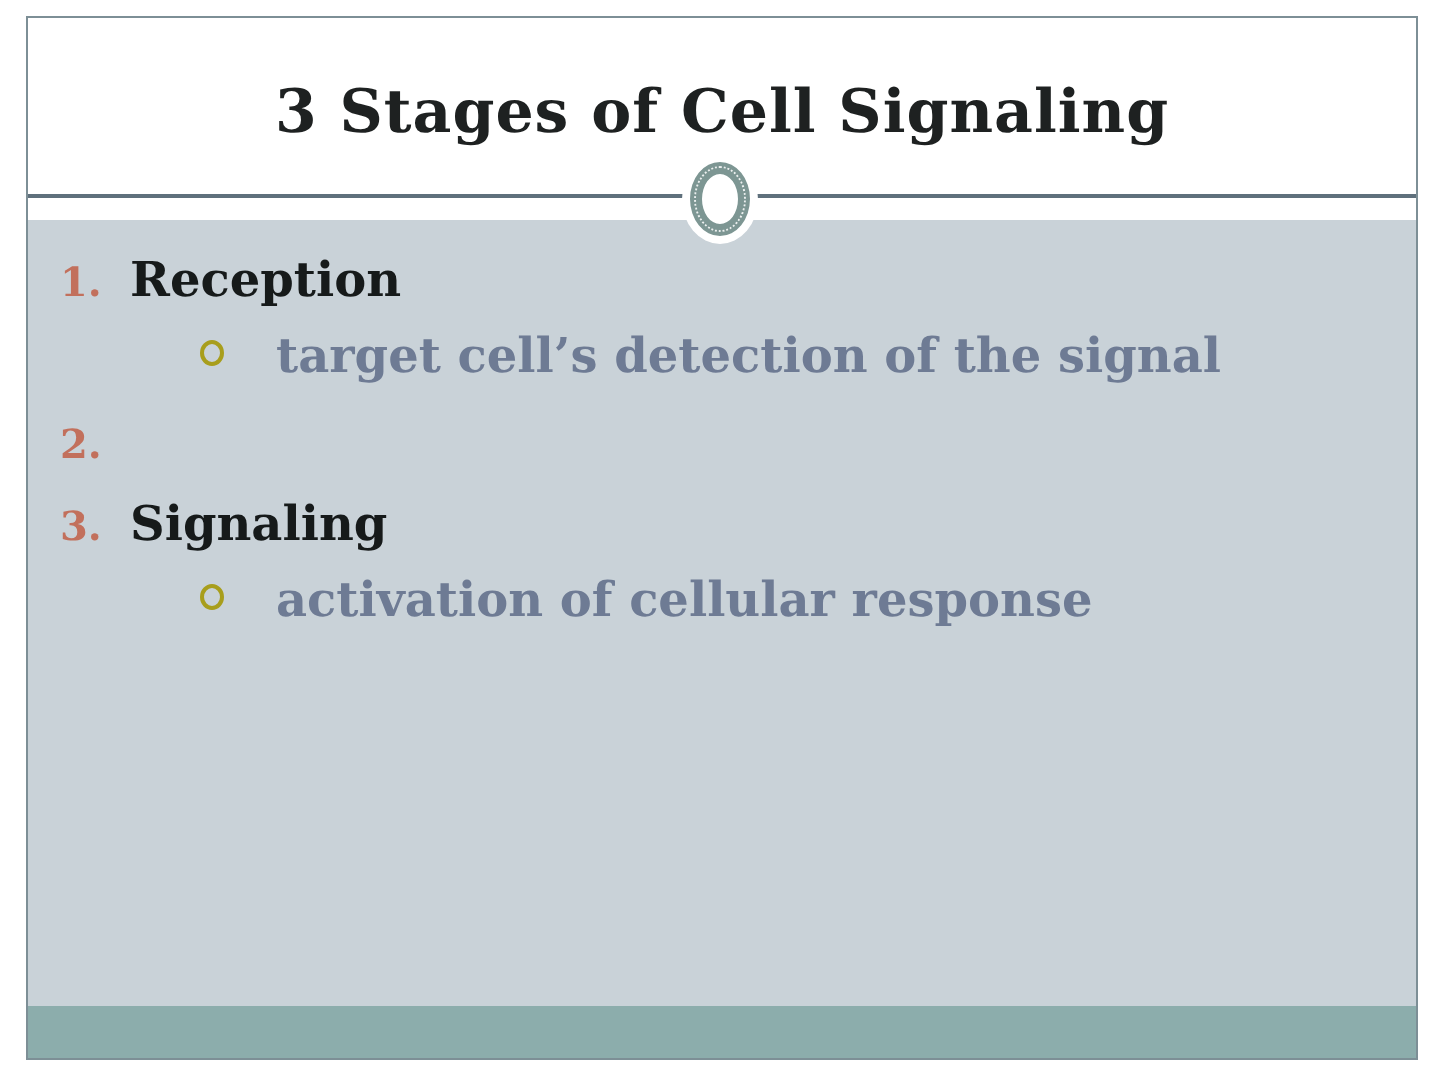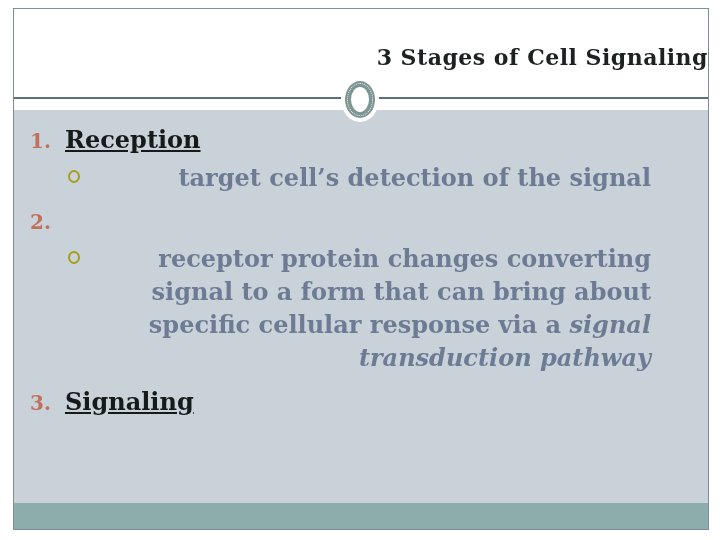--- a/index.html
+++ b/index.html
@@ -33,22 +33,22 @@
     z-index: 0;
   }
   
   .title-area {
     position: absolute; left: 0; right: 0; top: 0; height: 88px;
     z-index: 1;
   }
   .slide-title {
     margin: 0;
     padding-top: 30px;
-    text-align: right;
-    font-size: 22px;
+    text-align: center;
+    font-size: 30px;
     font-weight: bold;
     letter-spacing: 0.5px;
     color: #1e2121;
     line-height: 36px;
   }
   .rule {
     position: absolute; left: 0; right: 0; top: 88px;
     height: 2px;
     background: #5f707c;
     z-index: 1;
@@ -85,28 +85,26 @@
     flex: 0 0 35px;
     padding-left: 16px;
     font-size: 20px;
     font-weight: bold;
     color: #c2705c;
   }
   .item-label {
     font-size: 24px;
     font-weight: bold;
     color: #161a1a;
-    text-decoration: underline;
   }
   .sub-row {
     display: flex;
     align-items: flex-start;
     margin-bottom: 8px;
-    padding-left: 54px;
-    text-align: right;
+    padding-left: 86px;
   }
   .circle-bullet {
     flex: 0 0 12px;
     width: 12px; height: 13px;
     margin-top: 9px;
     margin-right: 26px;
     border: 2px solid #a89e1c;
     border-radius: 50%;
     box-sizing: border-box;
   }
@@ -141,25 +139,25 @@
         <span class="item-label">Reception</span>
       </div>
       <div class="sub-row">
         <span class="circle-bullet"></span>
         <span class="sub-text"><span>target cell’s detection of the signal</span><em></em></span>
       </div>
 
       <div class="main-row">
         <span class="item-number">2.</span>
       </div>
-      <div class="sub-row">
-        <span class="circle-bullet"></span>
-        <span class="sub-text"><span>receptor protein changes converting signal to a form that can bring about specific cellular response via a </span><em>signal transduction pathway</em></span>
-      </div>
 
       <div class="main-row">
         <span class="item-number">3.</span>
         <span class="item-label">Signaling</span>
+      </div>
+      <div class="sub-row">
+        <span class="circle-bullet"></span>
+        <span class="sub-text"><span>activation of cellular response</span><em></em></span>
       </div>
 
     </div>
   </div>
 </div>
 
 </body></html>

